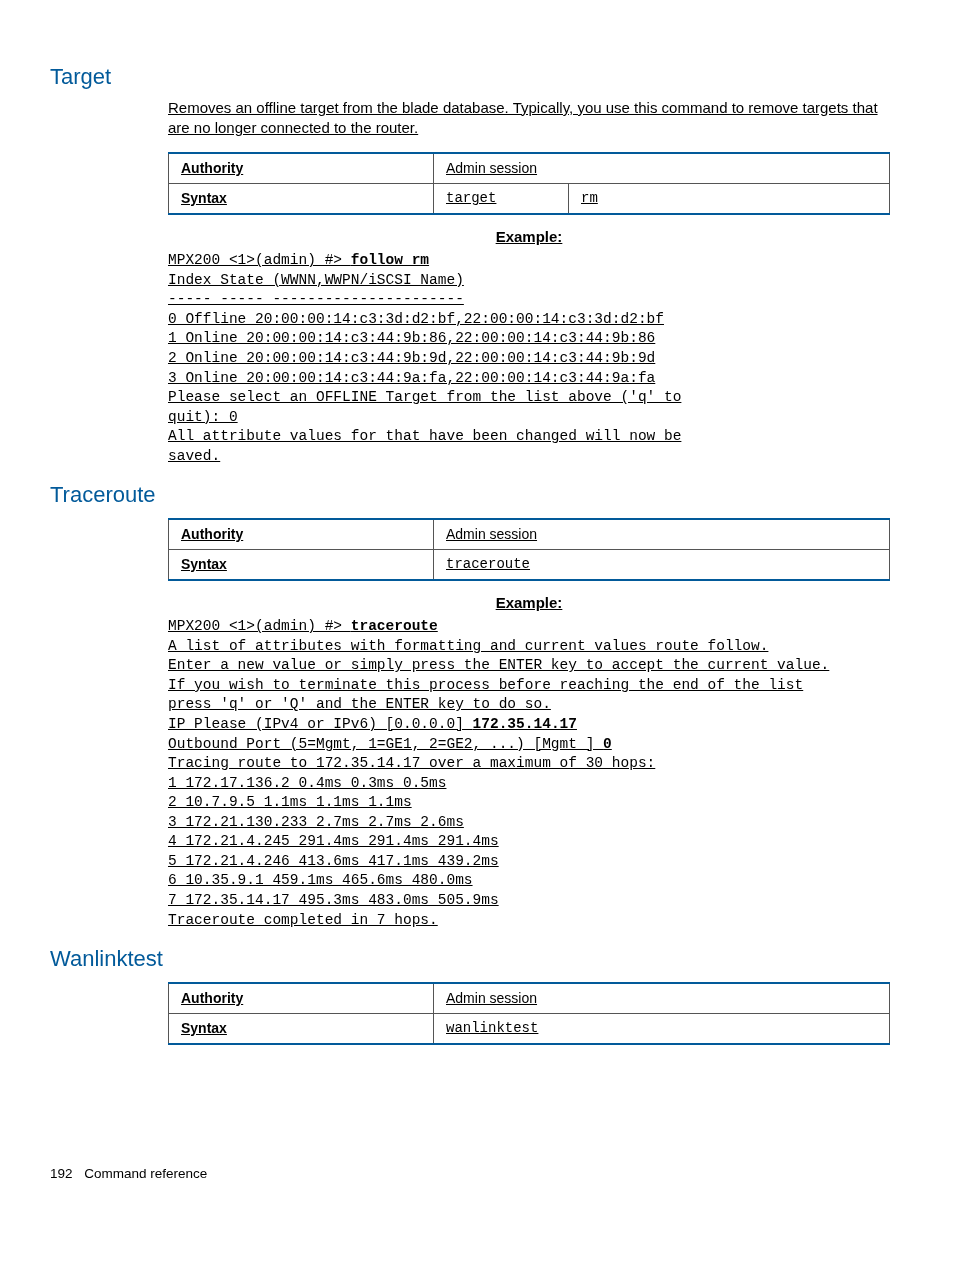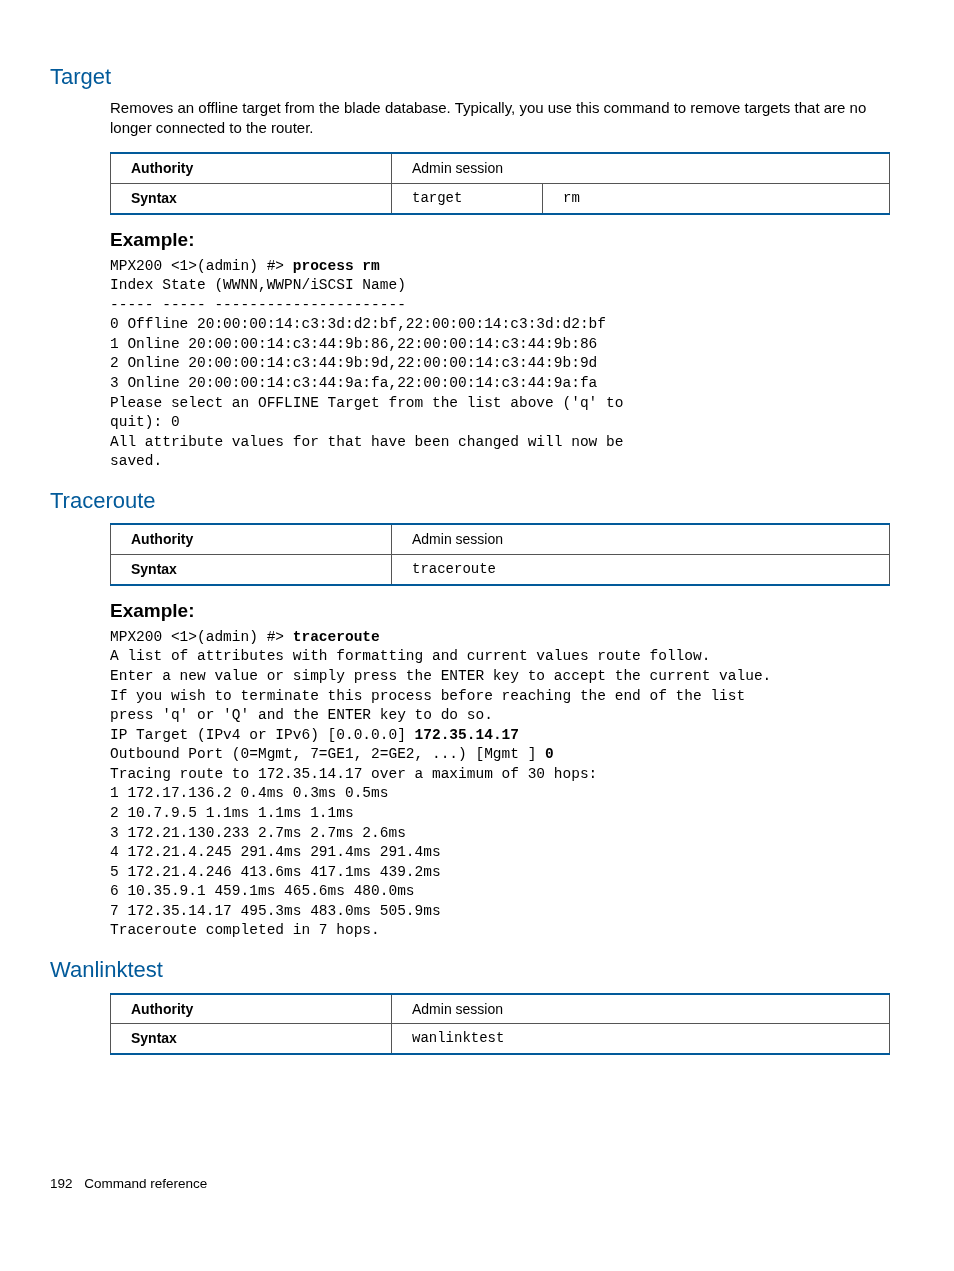--- a/index.html
+++ b/index.html
@@ -13,38 +13,38 @@
     line-height: 1.35;
     background: #fff;
   }
   h2.cmd-title {
     font-family: Arial, Helvetica, sans-serif;
     font-weight: 400;
     color: #025a9a;
     font-size: 22px;
     margin: 14px 0 6px 0;
   }
-  .content-indent { margin-left: 60px; }
+  .content-indent { margin-left: 118px; text-decoration: underline; }
   p.desc { margin: 2px 0 14px 0; font-size: 15px; }
   table.cmd-table {
     border-collapse: collapse;
     width: 100%;
     margin: 8px 0 12px 0;
   }
   table.cmd-table td {
     border: 1px solid #555;
-    padding: 5px 20px;
+    padding: 5px 12px;
     font-size: 14px;
     vertical-align: middle;
   }
   table.cmd-table tr:first-child td { border-top: 2px solid #025a9a; }
   table.cmd-table tr:last-child td { border-bottom: 2px solid #025a9a; }
   td.hdr { font-weight: 700; width: 240px; }
   td.mono { font-family: "Courier New", monospace; font-size: 14px; }
-  .example-label { font-weight: 700; font-size: 19px; margin: 6px 0 4px 0; }
+  .example-label { font-weight: 700; font-size: 15px; margin: 6px 0 4px 0; text-align: center; }
   pre.code {
     font-family: "Courier New", monospace;
     font-size: 14.5px;
     white-space: pre;
     margin: 0 0 14px 0;
     line-height: 1.35;
   }
   .prompt { font-family: "Courier New", monospace; }
   .cmd-bold { font-weight: 700; }
   .footer {
@@ -66,21 +66,21 @@
       <td colspan="2">Admin session</td>
     </tr>
     <tr>
       <td class="hdr">Syntax</td>
       <td class="mono" style="width:110px">target</td>
       <td class="mono">rm</td>
     </tr>
   </tbody>
     </table>
   <div class="example-label">Example:</div>
-  <pre class="code"><span class="prompt">MPX200 &lt;1&gt;(admin) #&gt; </span><span class="cmd-bold">process rm</span>
+  <pre class="code"><span class="prompt">MPX200 &lt;1&gt;(admin) #&gt; </span><span class="cmd-bold">follow rm</span>
 <span>Index State (WWNN,WWPN/iSCSI Name)
 ----- ----- ----------------------
 0 Offline 20:00:00:14:c3:3d:d2:bf,22:00:00:14:c3:3d:d2:bf
 1 Online 20:00:00:14:c3:44:9b:86,22:00:00:14:c3:44:9b:86
 2 Online 20:00:00:14:c3:44:9b:9d,22:00:00:14:c3:44:9b:9d
 3 Online 20:00:00:14:c3:44:9a:fa,22:00:00:14:c3:44:9a:fa
 Please select an OFFLINE Target from the list above ('q' to
 quit): 0
 All attribute values for that have been changed will now be
 saved.</span></pre>
@@ -99,22 +99,22 @@
       <td class="mono">traceroute</td>
     </tr>
   </tbody>
     </table>
   <div class="example-label">Example:</div>
   <pre class="code"><span class="prompt">MPX200 &lt;1&gt;(admin) #&gt; </span><span class="cmd-bold">traceroute</span>
 <span>A list of attributes with formatting and current values route follow.
 Enter a new value or simply press the ENTER key to accept the current value.
 If you wish to terminate this process before reaching the end of the list
 press 'q' or 'Q' and the ENTER key to do so.</span>
-<span>IP Target (IPv4 or IPv6) [0.0.0.0] </span><span class="cmd-bold">172.35.14.17</span>
-<span>Outbound Port (0=Mgmt, 7=GE1, 2=GE2, ...) [Mgmt ] </span><span class="cmd-bold">0</span>
+<span>IP Please (IPv4 or IPv6) [0.0.0.0] </span><span class="cmd-bold">172.35.14.17</span>
+<span>Outbound Port (5=Mgmt, 1=GE1, 2=GE2, ...) [Mgmt ] </span><span class="cmd-bold">0</span>
 <span>Tracing route to 172.35.14.17 over a maximum of 30 hops:
 1 172.17.136.2 0.4ms 0.3ms 0.5ms
 2 10.7.9.5 1.1ms 1.1ms 1.1ms
 3 172.21.130.233 2.7ms 2.7ms 2.6ms
 4 172.21.4.245 291.4ms 291.4ms 291.4ms
 5 172.21.4.246 413.6ms 417.1ms 439.2ms
 6 10.35.9.1 459.1ms 465.6ms 480.0ms
 7 172.35.14.17 495.3ms 483.0ms 505.9ms
 Traceroute completed in 7 hops.</span></pre>
 </div>

